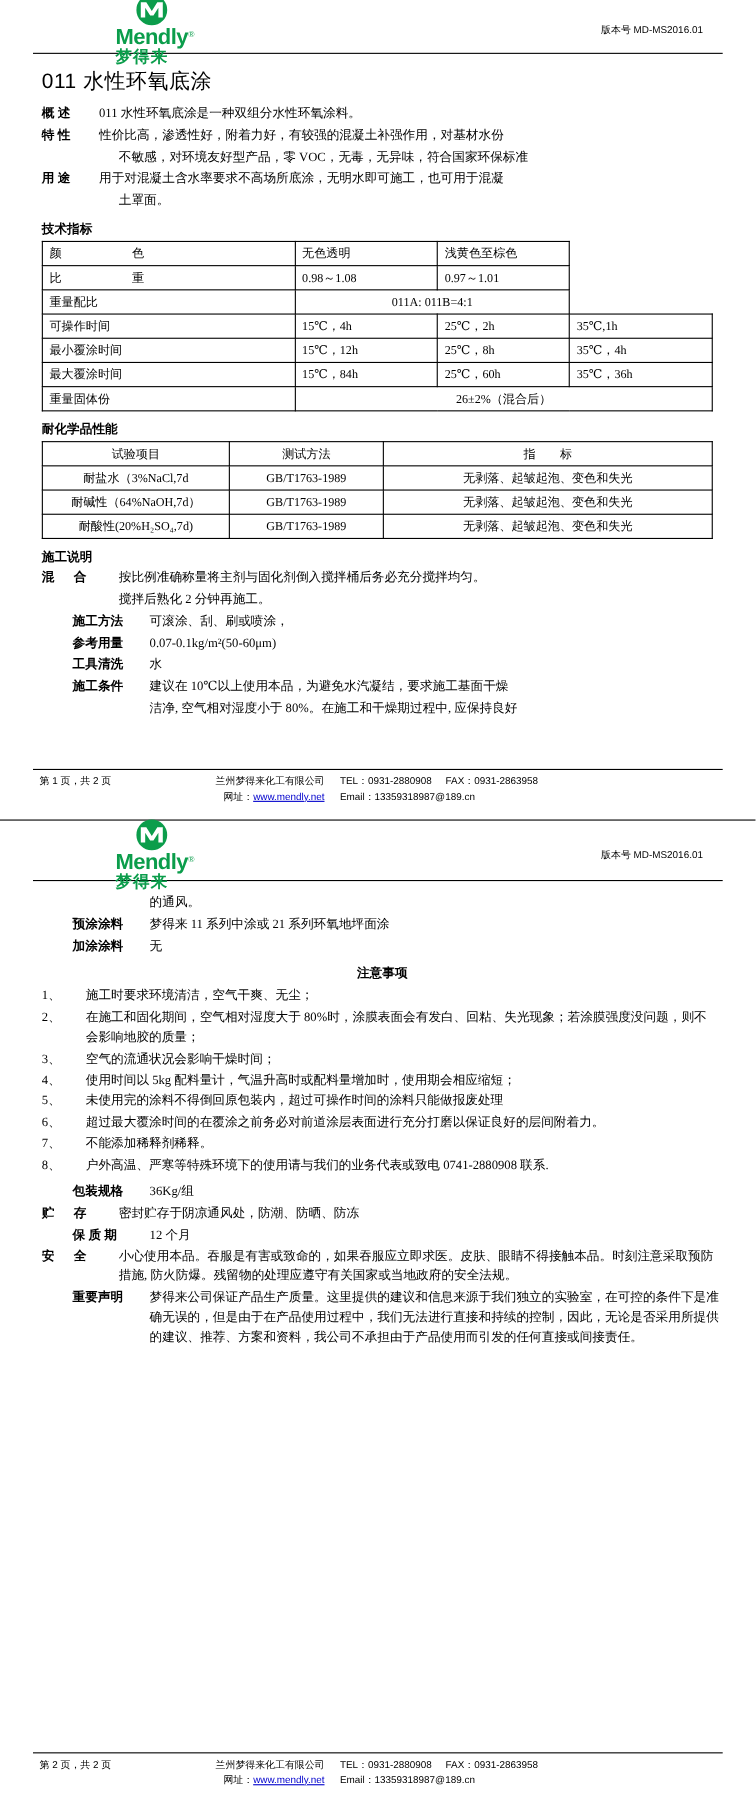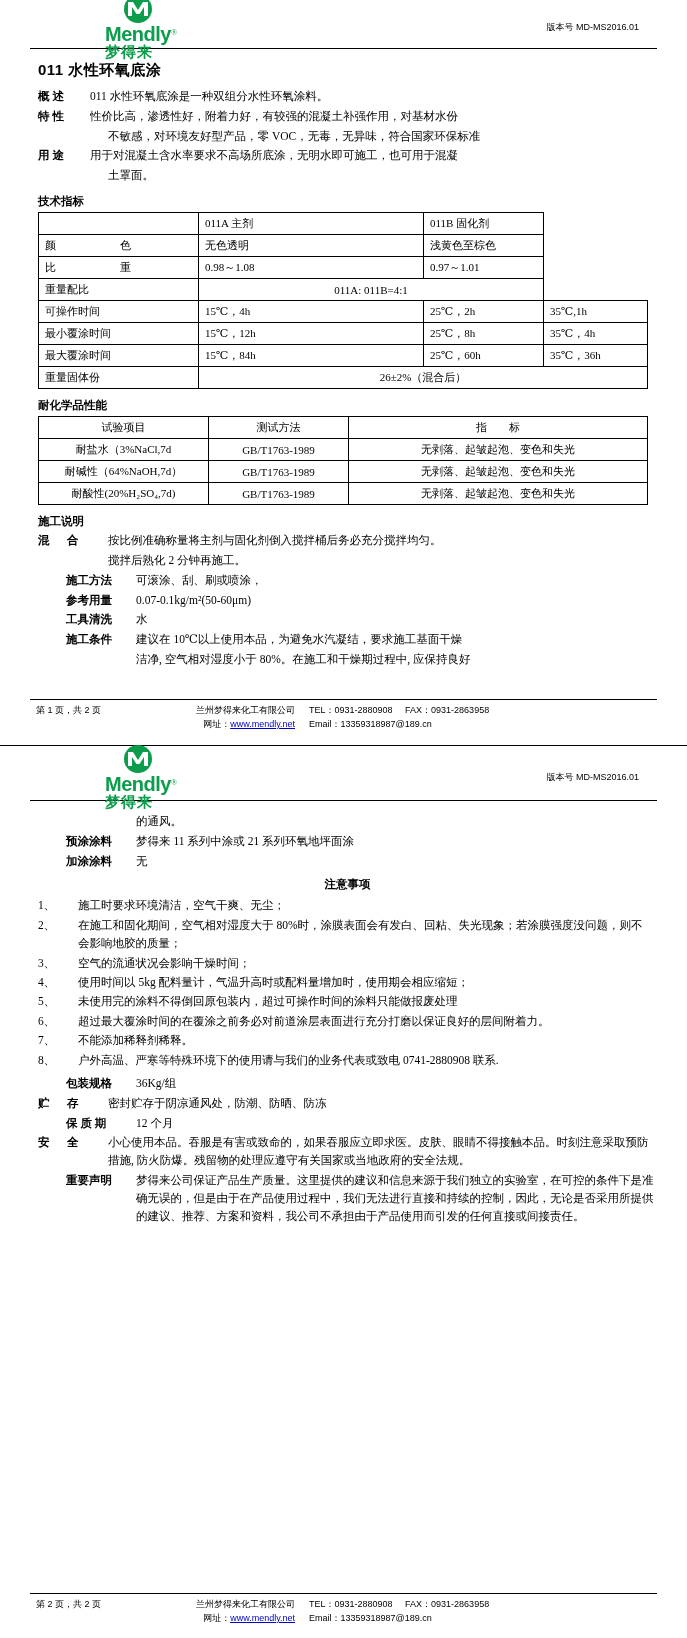--- a/index.html
+++ b/index.html
@@ -66,22 +66,22 @@
   }
   .hdr-rule {
     border: none;
     border-top: 1px solid #000;
     margin: 2px 0 0 0;
   }
 
   
   .doc-title {
     font-family: "Liberation Sans", sans-serif;
-    font-size: 15px;
-    font-weight: bold;
+    font-size: 19px;
+    font-weight: normal;
     margin: 12px 0 8px 8px;
     letter-spacing: 0.5px;
   }
 
   
   .row {
     display: flex;
     font-size: 11.5px;
     line-height: 1.55;
     margin-bottom: 2px;
@@ -234,25 +234,20 @@
   </div>
   <div class="row">
     <div class="lbl"></div>
     <div class="val indent">土罩面。</div>
   </div>
 
   <div class="section-head">技术指标</div>
 
   <table class="spec">
     <tbody>
-        <tr>
-      <td style="width:160px;"></td>
-      <td style="width:225px;">011A 主剂</td>
-      <td>011B 固化剂</td>
-    </tr>
     <tr>
       <td class="sp-letter2">颜　　色</td>
       <td>无色透明</td>
       <td>浅黄色至棕色</td>
     </tr>
     <tr>
       <td class="sp-letter2">比　　重</td>
       <td>0.98～1.08</td>
       <td>0.97～1.01</td>
     </tr>

